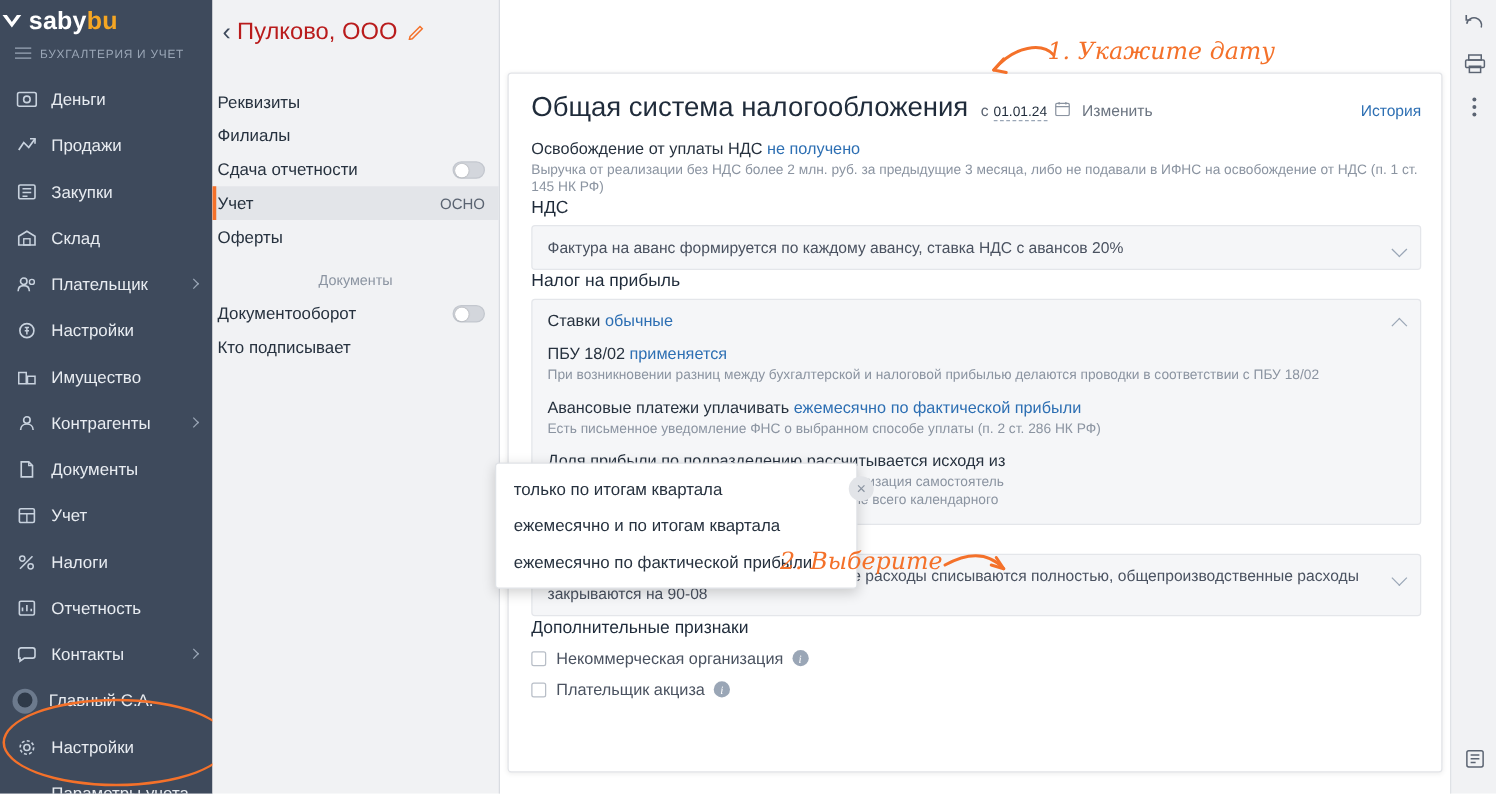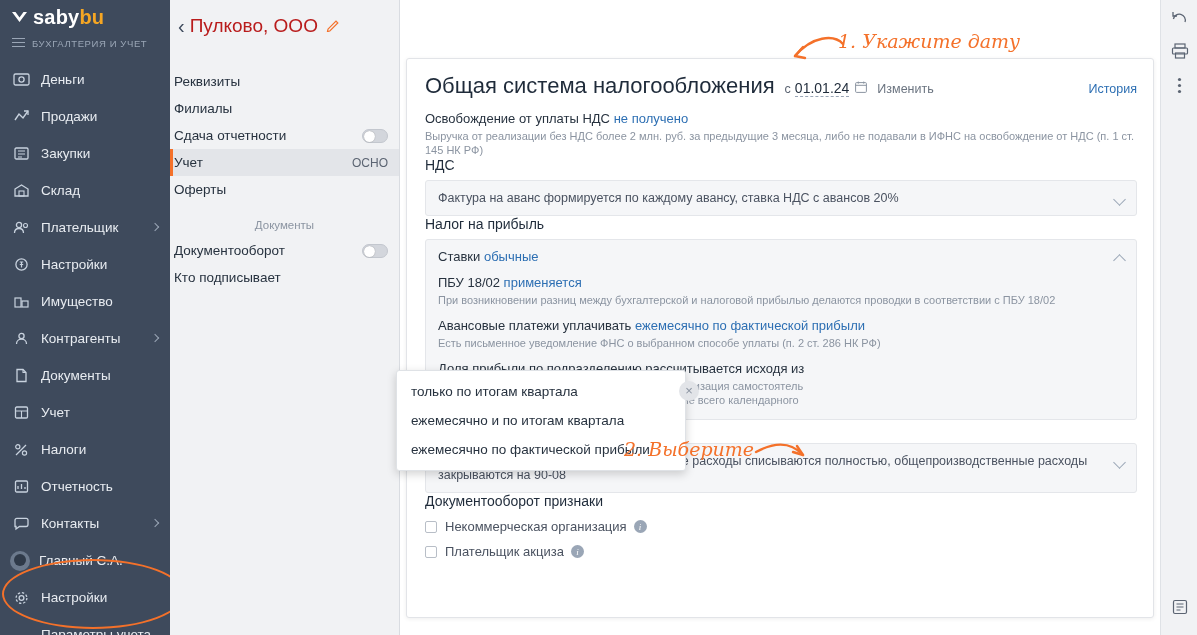--- a/index.html
+++ b/index.html
@@ -18,21 +18,21 @@
 
   
   .sidebar {
     position: absolute; left: 0; top: 0;
     width: 170px; height: 635px;
     background: #3e4a5c;
     color: #ffffff;
   }
   .logo-row {
     display: flex; align-items: center;
-    height: 34px; padding-left: 10px;
+    height: 34px; 
   }
   .logo-mark {
     width: 18px; height: 18px;
     margin-right: 5px;
     display: inline-flex; align-items: center; justify-content: center;
   }
   .logo-text {
     font-size: 20px; font-weight: bold;
     letter-spacing: .2px;
   }
@@ -172,21 +172,21 @@
   .card-head {
     display: flex; align-items: baseline;
   }
   .card-title {
     font-size: 22px; color: #1f2b3a;
   }
   .head-since {
     font-size: 12.5px; color: #5b6472; margin-left: 10px;
   }
   .head-date {
-    font-size: 14px; color: #1f2b3a;
+    font-size: 11px; color: #1f2b3a;
     border-bottom: 1px dashed #9aa6b6;
     margin-left: 4px;
   }
   .cal-ico {
     margin-left: 6px; color: #8b94a1; font-size: 11px;
   }
   .head-change {
     font-size: 12.5px; color: #6b7480; margin-left: 10px; cursor: pointer;
   }
   .head-history {
@@ -591,21 +591,21 @@
         </div>
         <div class="note" style="max-width:380px;">При наличии обособленных подразделений организация самостоятель                    прибыль. Данный порядок применяется в течение всего календарного</div>
       </div>
 
       <div class="section-h">Расходы</div>
       <div class="panel">
         <span>Основной счет затрат 26-01, транспортные расходы списываются полностью, общепроизводственные расходы закрываются на 90-08</span>
         <span class="chev-d"></span>
       </div>
 
-      <div class="section-h">Документооборот признаки</div>
+      <div class="section-h">Дополнительные признаки</div>
       <div class="checkrow">
         <span class="checkbox"></span>
         <span>Некоммерческая организация</span>
         <span class="info-ico">i</span>
       </div>
       <div class="checkrow">
         <span class="checkbox"></span>
         <span>Плательщик акциза</span>
         <span class="info-ico">i</span>
       </div>

